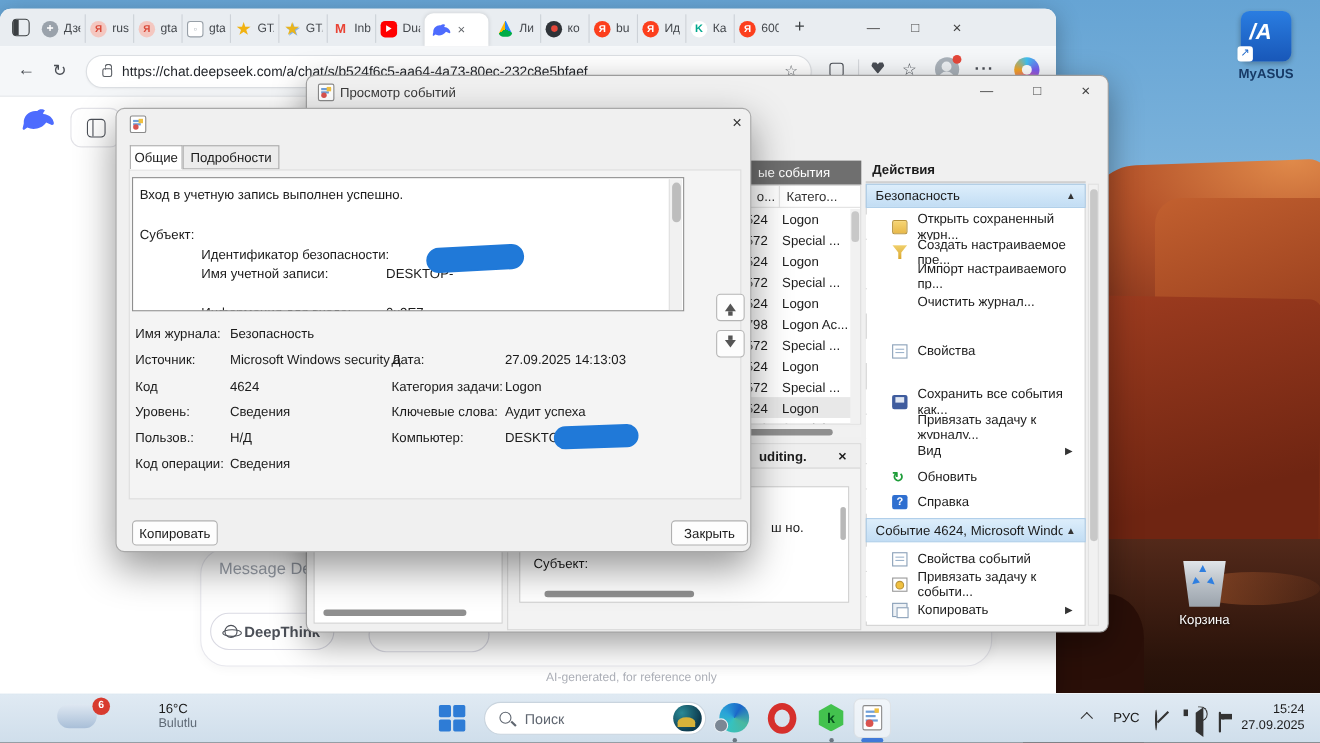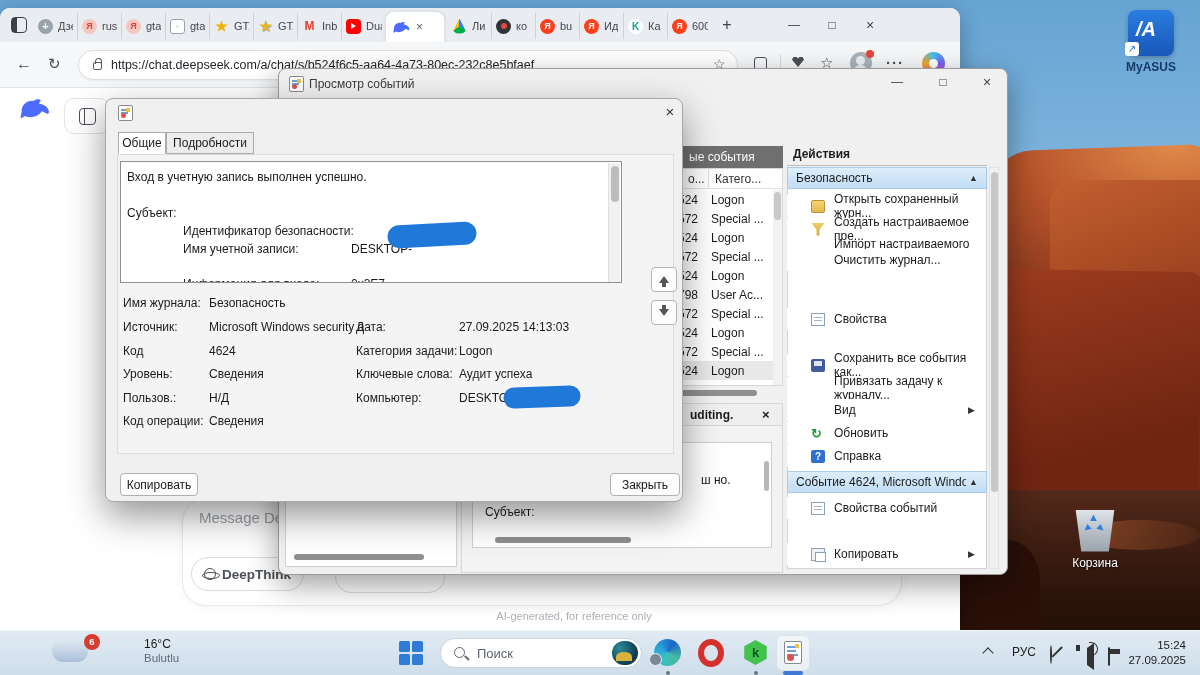--- a/index.html
+++ b/index.html
@@ -311,21 +311,21 @@
       <div class="evrow" style="top:78px">
           <span class="c1">572</span>
           <span class="c2">Special ...</span>
         </div>
       <div class="evrow" style="top:97px">
           <span class="c1">524</span>
           <span class="c2">Logon</span>
         </div>
       <div class="evrow" style="top:116px">
           <span class="c1">798</span>
-          <span class="c2">User Ac...</span>
+          <span class="c2">Logon Ac...</span>
         </div>
       <div class="evrow" style="top:135px">
           <span class="c1">572</span>
           <span class="c2">Special ...</span>
         </div>
       <div class="evrow" style="top:154px">
           <span class="c1">524</span>
           <span class="c2">Logon</span>
         </div>
       <div class="evrow" style="top:173px">
@@ -374,21 +374,21 @@
         <span>Открыть сохраненный журн...</span>
       </div>
     <div class="act" style="left:508px;top:149px">
         <span class="aic ic-funnel2"></span>
         <span>Создать настраиваемое пре...</span>
       </div>
     <div class="act" style="left:508px;top:171px">
         <span class="aic"></span>
         <span>Импорт настраиваемого пр...</span>
       </div>
-    <div class="act" style="left:508px;top:180px">
+    <div class="act" style="left:508px;top:194px">
         <span class="aic"></span>
         <span>Очистить журнал...</span>
       </div>
     <div class="act" style="left:508px;top:239px">
         <span class="aic ic-props">
           <i></i>
         </span>
         <span>Свойства</span>
       </div>
     <div class="act" style="left:508px;top:285px">
@@ -417,20 +417,26 @@
 
     <div class="sechead" style="left:508px;top:402px;width:200px">
         <span style="white-space:nowrap;overflow:hidden;max-width:170px">Событие 4624, Microsoft Window...</span>
         <span class="arrglyph">▲</span>
       </div>
     <div class="act" style="left:508px;top:428px">
         <span class="aic ic-props">
           <i></i>
         </span>
         <span>Свойства событий</span>
+      </div>
+    <div class="act" style="left:508px;top:451px">
+        <span class="aic ic-task">
+          <i></i>
+        </span>
+        <span>Привязать задачу к событи...</span>
       </div>
     <div class="act" style="left:508px;top:474px">
         <span class="aic ic-copy">
           <i></i>
         </span>
         <span>Копировать</span>
         <span class="arrglyph" style="position:absolute;right:8px">▶</span>
       </div>
 
     <div class="abs sbv" style="left:710px;top:98px;width:10px;height:402px;border:1px solid #e2e2e2">

